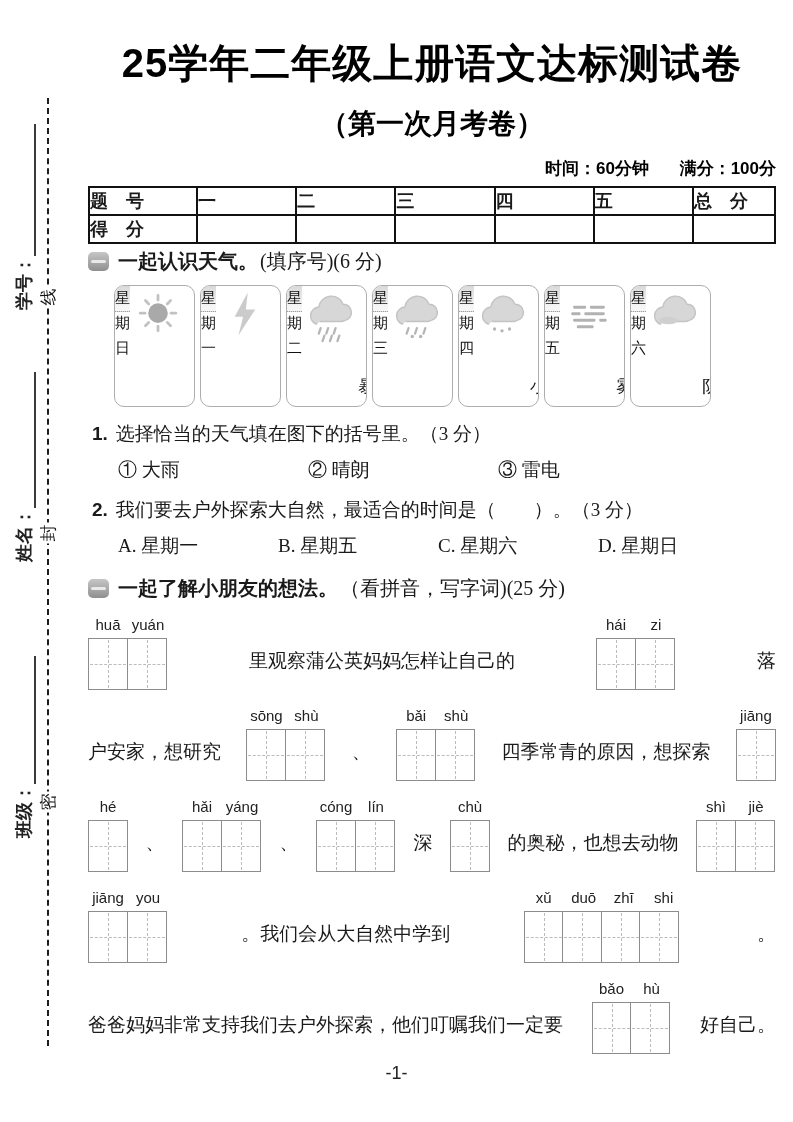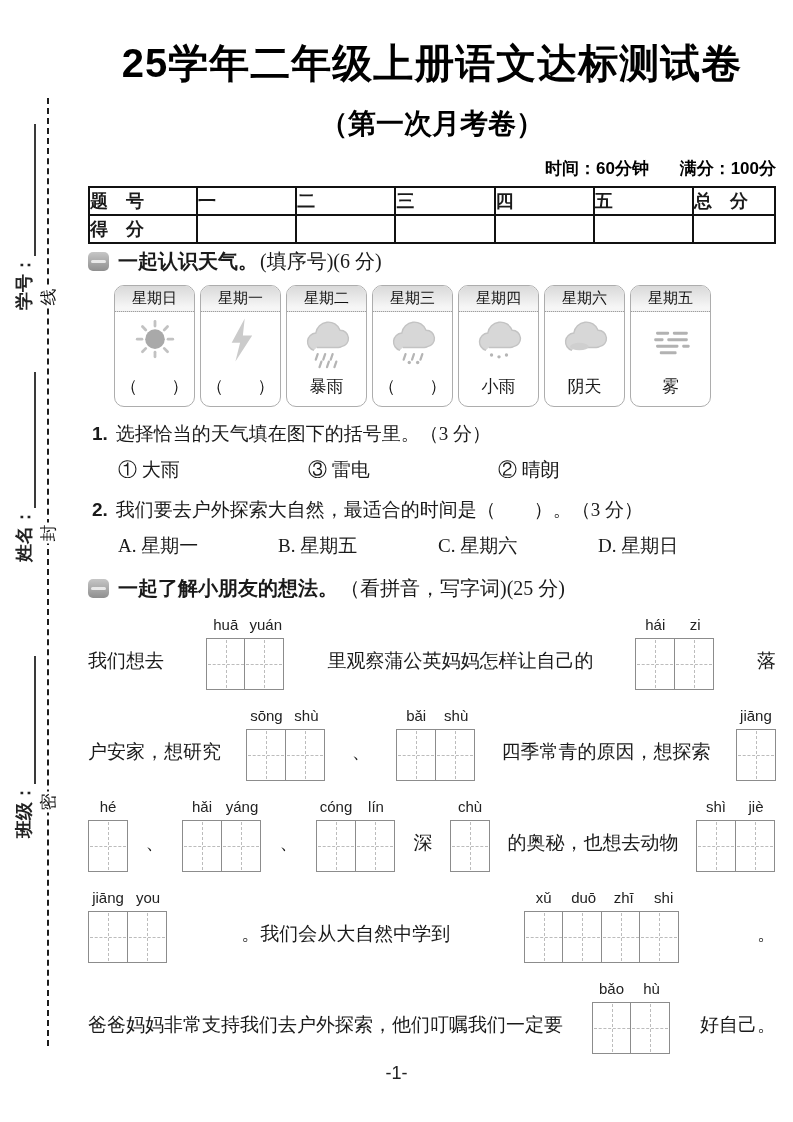--- a/index.html
+++ b/index.html
@@ -58,21 +58,21 @@
     content:""; position:absolute; left:3px; right:3px; top:8px; height:3px;
     background:#e9e9e9; border-radius:2px;
   }
   .section-title { font-family:"Liberation Sans", sans-serif; font-weight:900; font-size:20px; }
   .section-note { font-size:20px; margin-left:2px; }
 
   
   .weather-row { display:flex; gap:5px; margin:10px 0 4px 26px; }
   .weather-card {
     width:81px; height:122px; border:1.5px solid #adadad; border-radius:10px;
-    overflow:hidden; display:flex; flex-direction:column; background:#fff;
+    overflow:hidden; display:flex; flex-direction:row; background:#fff;
   }
   .weather-card .day {
     height:26px; line-height:25px; text-align:center; font-size:15px; color:#111;
     background:linear-gradient(180deg,#d9d9d9 0%,#f6f6f6 85%);
     border-bottom:1px dotted #9e9e9e;
   }
   .weather-card .w-icon { height:58px; display:flex; align-items:center; justify-content:center; }
   .weather-card .w-label { flex:1; display:flex; align-items:flex-end; justify-content:center;
     font-size:17px; padding-bottom:8px; white-space:nowrap; }
 
@@ -237,74 +237,73 @@
           <svg width="56" height="56" viewBox="0 0 60 60">
             <path d="M16 40a9.5 9.5 0 0 1 2-18.6A13.5 13.5 0 0 1 44 18.5 8.8 8.8 0 0 1 45.5 36c-1 .6-2 .9-3.3.9H19" fill="#d7d7d7" stroke="#c3c3c3" stroke-width="1.5"></path>
             <circle cx="22" cy="45" r="1.8" fill="#b5b5b5"></circle>
             <circle cx="30" cy="47" r="1.8" fill="#b5b5b5"></circle>
             <circle cx="38" cy="45" r="1.8" fill="#b5b5b5"></circle>
           </svg>
         </div>
         <div class="w-label">小雨</div>
       </div>
       <div class="weather-card">
-        <div class="day">星期六</div>
-        <div class="w-icon">
-          <svg width="56" height="56" viewBox="0 0 60 60">
-            <path d="M16 40a9.5 9.5 0 0 1 2-18.6A13.5 13.5 0 0 1 44 18.5 8.8 8.8 0 0 1 45.5 36c-1 .6-2 .9-3.3.9H19" fill="#d7d7d7" stroke="#c3c3c3" stroke-width="1.5"></path>
-            <ellipse cx="24" cy="36" rx="10" ry="4" fill="#cfcfcf"></ellipse>
-          </svg>
-        </div>
-        <div class="w-label">阴天</div>
-      </div>
-      <div class="weather-card">
         <div class="day">星期五</div>
         <div class="w-icon">
           <svg width="56" height="56" viewBox="0 0 60 60">
             <rect x="14" y="20" width="14" height="3.2" rx="1.2" fill="#b2b2b2"></rect>
             <rect x="32" y="20" width="16" height="3.2" rx="1.2" fill="#b2b2b2"></rect>
             <rect x="12" y="27" width="10" height="3.2" rx="1.2" fill="#b2b2b2"></rect>
             <rect x="26" y="27" width="22" height="3.2" rx="1.2" fill="#b2b2b2"></rect>
             <rect x="14" y="34" width="24" height="3.2" rx="1.2" fill="#b2b2b2"></rect>
             <rect x="42" y="34" width="8" height="3.2" rx="1.2" fill="#b2b2b2"></rect>
             <rect x="18" y="41" width="18" height="3.2" rx="1.2" fill="#b2b2b2"></rect>
           </svg>
         </div>
         <div class="w-label">雾</div>
       </div>
+      <div class="weather-card">
+        <div class="day">星期六</div>
+        <div class="w-icon">
+          <svg width="56" height="56" viewBox="0 0 60 60">
+            <path d="M16 40a9.5 9.5 0 0 1 2-18.6A13.5 13.5 0 0 1 44 18.5 8.8 8.8 0 0 1 45.5 36c-1 .6-2 .9-3.3.9H19" fill="#d7d7d7" stroke="#c3c3c3" stroke-width="1.5"></path>
+            <ellipse cx="24" cy="36" rx="10" ry="4" fill="#cfcfcf"></ellipse>
+          </svg>
+        </div>
+        <div class="w-label">阴天</div>
+      </div>
     </div>
 
   <div class="question">
     <span class="q-num">1.</span><span>选择恰当的天气填在图下的括号里。（3 分）</span>
   </div>
   <div class="option-row three">
     <span>① 大雨</span>
+    <span>② 晴朗</span>
     <span>③ 雷电</span>
-    <span>② 晴朗</span>
   </div>
 
   <div class="question">
     <span class="q-num">2.</span><span>我们要去户外探索大自然，最适合的时间是（　　）。（3 分）</span>
   </div>
   <div class="option-row four">
     <span>A. 星期一</span>
     <span>B. 星期五</span>
     <span>C. 星期六</span>
     <span>D. 星期日</span>
   </div>
 
   <div class="section-header" style="margin-top:16px;">
     <span class="section-icon"></span>
     <span class="section-title">一起了解小朋友的想法。</span>
     <span class="section-note">（看拼音，写字词)(25 分)</span>
   </div>
 
   <div class="pz-wrap" id="pz-wrap">
       <div class="pz-line">
-        <span class="pz-text">我们想去</span>
         <div class="pz-group">
           <div class="pz-pinyin">
             <span>huā</span>
             <span>yuán</span>
           </div>
           <div class="pz-boxes">
             <div class="wbox"></div>
             <div class="wbox"></div>
           </div>
         </div>

